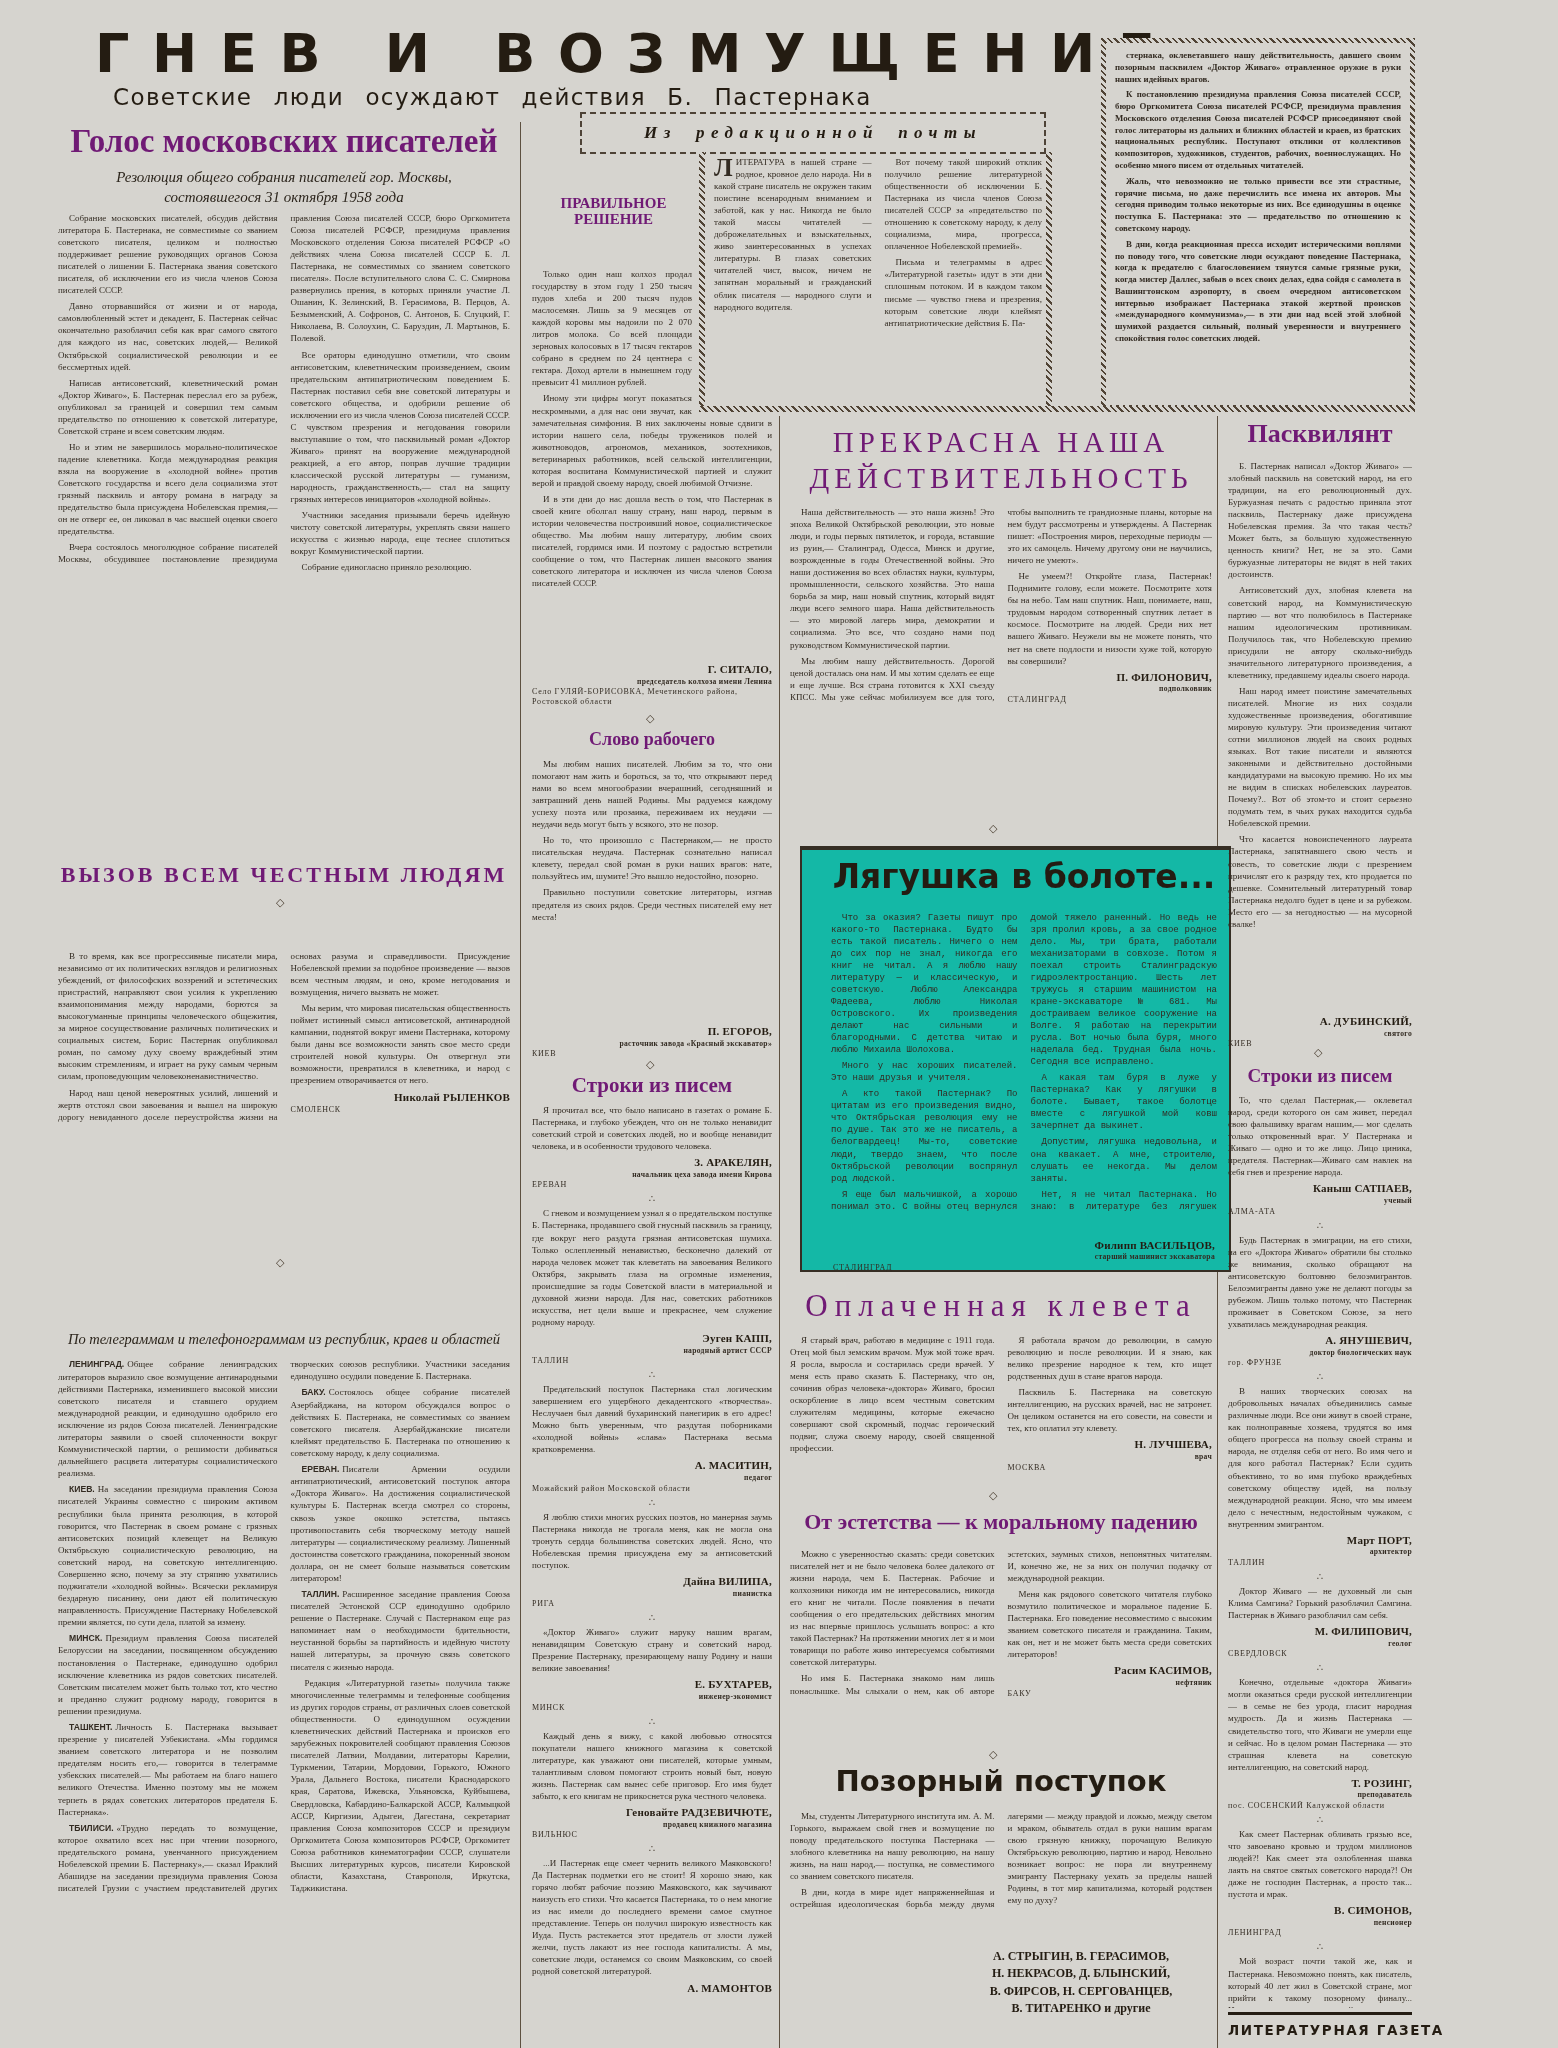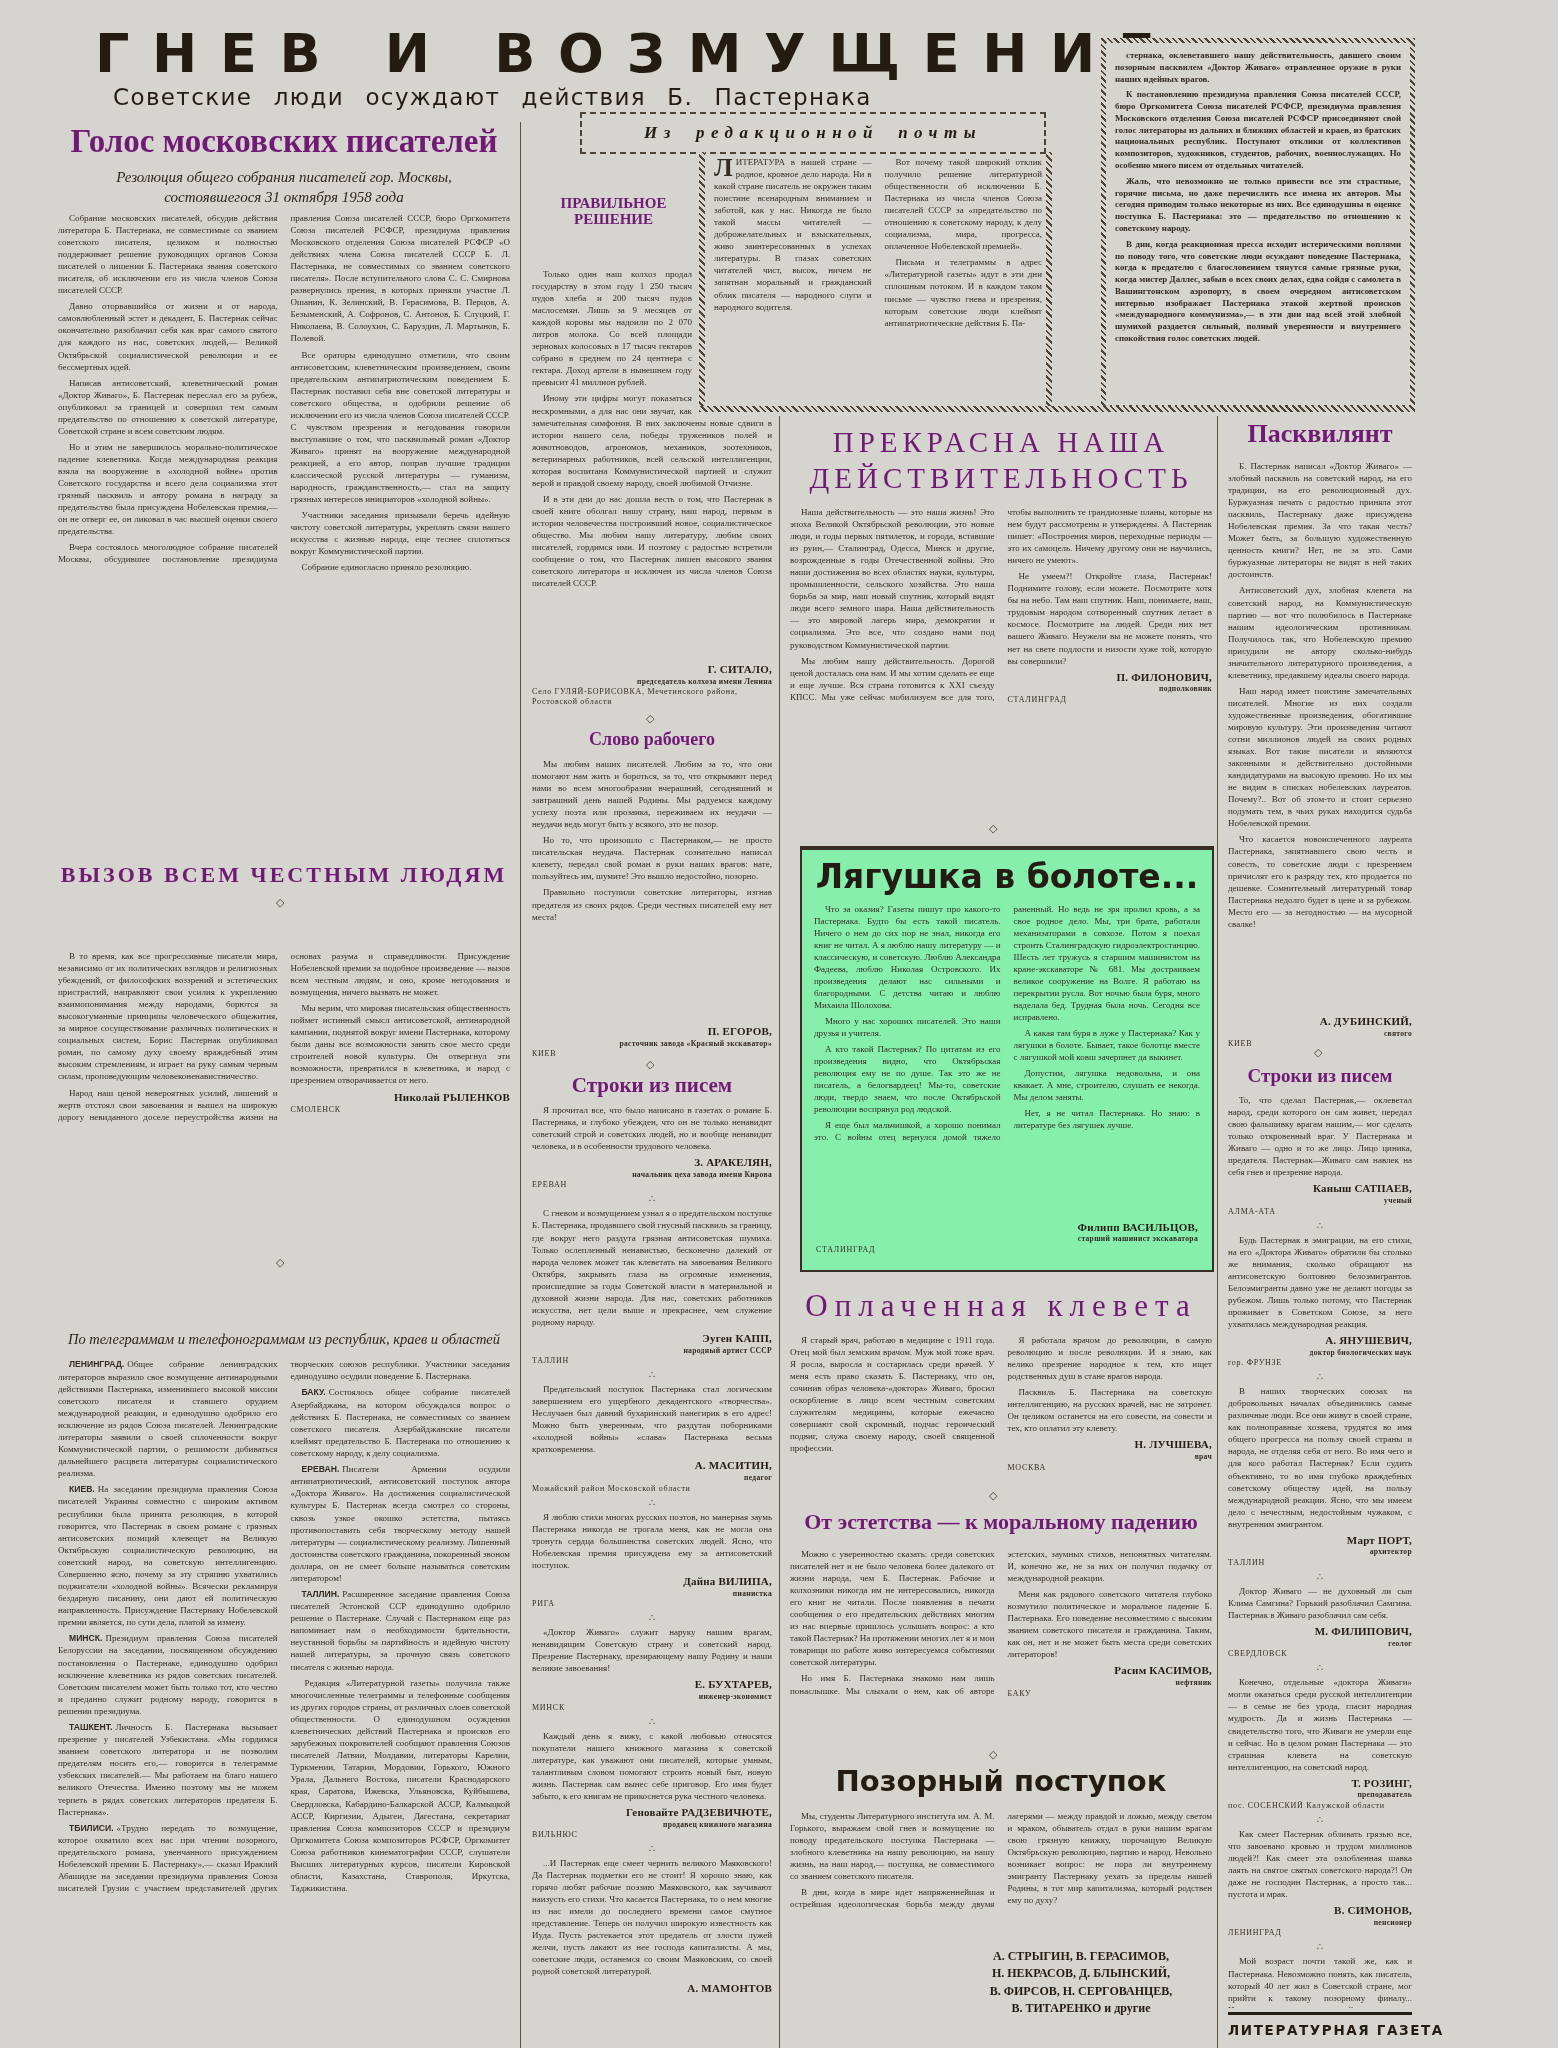--- a/index.html
+++ b/index.html
@@ -28,21 +28,21 @@
   
   .sig{margin:3px 0 2px;line-height:1.25;}
   .sig .nm{display:block;text-align:right;font-weight:700;font-size:11px;letter-spacing:.02em;color:#241c12;}
   .sig .rl{display:block;text-align:right;font-weight:700;font-size:7.6px;letter-spacing:.04em;}
   .sig .pl{display:block;text-align:left;font-size:8px;letter-spacing:.09em;margin-top:1px;}
   .letter{margin-bottom:2px;}
   .letter + .letter::before{content:"\2234";display:block;text-align:center;color:#4e4337;margin:3px 0;font-size:10px;}
   
   .labelbox{border:2px dashed #4e4337;display:flex;align-items:center;justify-content:center;}
   .labeltxt{font-style:italic;font-weight:700;font-size:17px;letter-spacing:0.38em;word-spacing:.5em;color:#241c12;white-space:nowrap;}
-  .frogbox{border:2px solid #362e24;border-top-width:4px;background:#86efac;}
+  .frogbox{border:2px solid #362e24;border-top-width:4px;background:#14b8a6;padding-left:17px;}
   .signers div{font-weight:700;font-size:12px;text-align:center;line-height:1.45;color:#241c12;}
   .foot{font-family:"DejaVu Sans",sans-serif;font-weight:700;font-size:13.5px;letter-spacing:0.12em;text-align:center;color:#241c12;white-space:nowrap;}
 </style>
 </head>
 <body>
 
 <div class="page">
 
   <div class="abs mast" style="left:95px;top:22px;">ГНЕВ И ВОЗМУЩЕНИЕ</div>
   <div class="abs subt" style="left:113px;top:84px;">Советские люди осуждают действия Б. Пастернака</div>
@@ -214,21 +214,21 @@
     <div class="sig">
       <span class="nm">П. ФИЛОНОВИЧ,</span>
       <span class="rl">подполковник</span>
       <span class="pl">СТАЛИНГРАД</span>
     </div>
   </div>
   <div class="diamond" style="left:989px;top:822px;">◇</div>
 
   <div class="abs frogbox" style="left:800px;top:846px;width:410px;height:420px;">
     <div class="h-sans" style="font-size:33px;margin:10px 0 8px;">Лягушка в болоте...</div>
-    <div class="col2 clip" style="margin:8px 12px;height:310px;">
+    <div class="col2 clip" style="margin:17px 12px;height:310px;font-family:Liberation Mono, monospace;">
       <p class="b">Что за оказия? Газеты пишут про какого-то Пастернака. Будто бы есть такой писатель. Ничего о нем до сих пор не знал, никогда его книг не читал. А я люблю нашу литературу — и классическую, и советскую. Люблю Александра Фадеева, люблю Николая Островского. Их произведения делают нас сильными и благородными. С детства читаю и люблю Михаила Шолохова.</p>
       <p class="b">Много у нас хороших писателей. Это наши друзья и учителя.</p>
       <p class="b">А кто такой Пастернак? По цитатам из его произведения видно, что Октябрьская революция ему не по душе. Так это же не писатель, а белогвардеец! Мы-то, советские люди, твердо знаем, что после Октябрьской революции воспрянул род людской.</p>
       <p class="b">Я еще был мальчишкой, а хорошо понимал это. С войны отец вернулся домой тяжело раненный. Но ведь не зря пролил кровь, а за свое родное дело. Мы, три брата, работали механизаторами в совхозе. Потом я поехал строить Сталинградскую гидроэлектростанцию. Шесть лет тружусь я старшим машинистом на кране-экскаваторе № 681. Мы достраиваем великое сооружение на Волге. Я работаю на перекрытии русла. Вот ночью была буря, много наделала бед. Трудная была ночь. Сегодня все исправлено.</p>
       <p class="b">А какая там буря в луже у Пастернака? Как у лягушки в болоте. Бывает, такое болотце вместе с лягушкой мой ковш зачерпнет да выкинет.</p>
       <p class="b">Допустим, лягушка недовольна, и она квакает. А мне, строителю, слушать ее некогда. Мы делом заняты.</p>
       <p class="b">Нет, я не читал Пастернака. Но знаю: в литературе без лягушек лучше.</p>
     </div>
     <div class="sig" style="margin:2px 14px 0;">
       <span class="nm">Филипп ВАСИЛЬЦОВ,</span>

